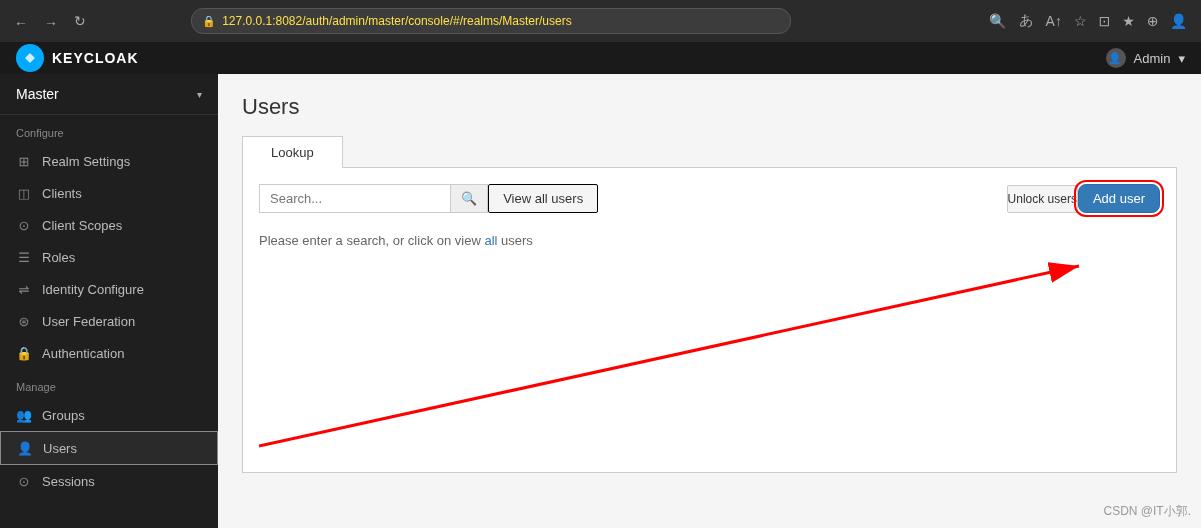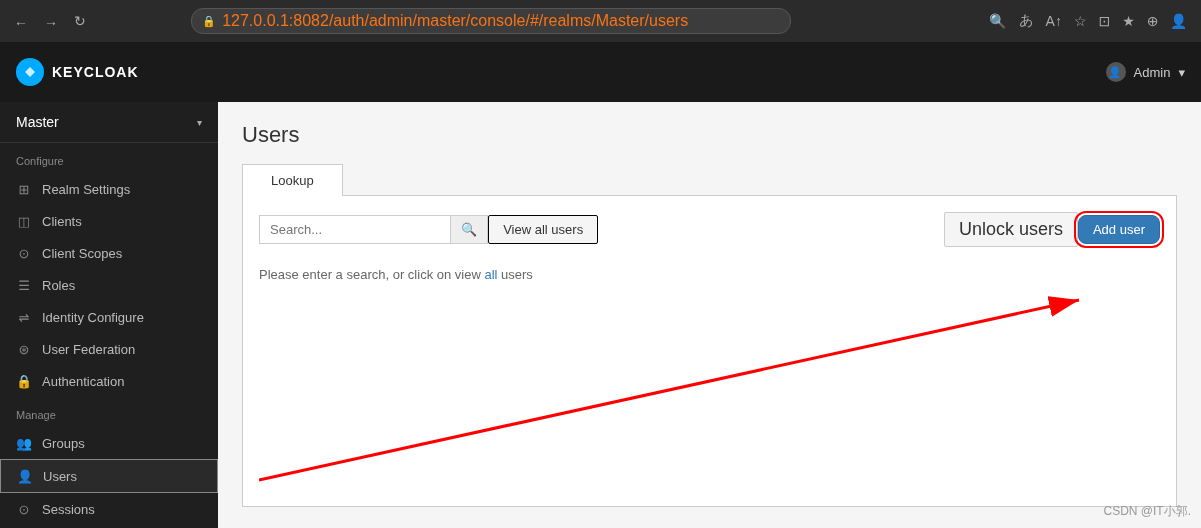--- a/index.html
+++ b/index.html
@@ -29,34 +29,34 @@
       border-radius: 12px;
       height: 26px;
       display: flex;
       align-items: center;
       padding: 0 10px;
       gap: 6px;
       max-width: 600px;
       margin: 0 auto;
     }
     .browser-address-text {
-      color: #f97316;
-      font-size: 16px;
+      color: #fde047;
+      font-size: 12px;
     }
     .browser-lock-icon { color: #aaa; font-size: 11px; }
     .browser-right-icons { display: flex; gap: 6px; align-items: center; margin-left: auto; }
     .browser-icon-btn { color: #aaa; font-size: 14px; cursor: pointer; padding: 3px; }
 
     
     .app-wrapper { display: flex; flex-direction: column; height: calc(100vh - 42px); }
 
     
     .top-navbar {
       background: #1a1a1a;
-      height: 60px;
+      height: 32px;
       display: flex;
       align-items: center;
       padding: 0 16px;
       justify-content: space-between;
     }
     .brand {
       display: flex;
       align-items: center;
       gap: 8px;
     }
@@ -226,23 +226,23 @@
       padding: 6px 14px;
       cursor: pointer;
       font-size: 13px;
       color: #333;
       border-radius: 2px;
     }
     .toolbar-spacer { flex: 1; }
     .unlock-btn {
       background: #f5f5f5;
       border: 1px solid #ccc;
-      padding: 6px 14px;
-      cursor: pointer;
-      font-size: 18px;
+      padding: 6px 0;
+      cursor: pointer;
+      font-size: 12px;
       color: #333;
       border-radius: 2px;
     }
     .add-user-btn {
       background: #337ab7;
       color: #fff;
       border: 1px solid #2e6da4;
       padding: 6px 14px;
       cursor: pointer;
       font-size: 13px;

